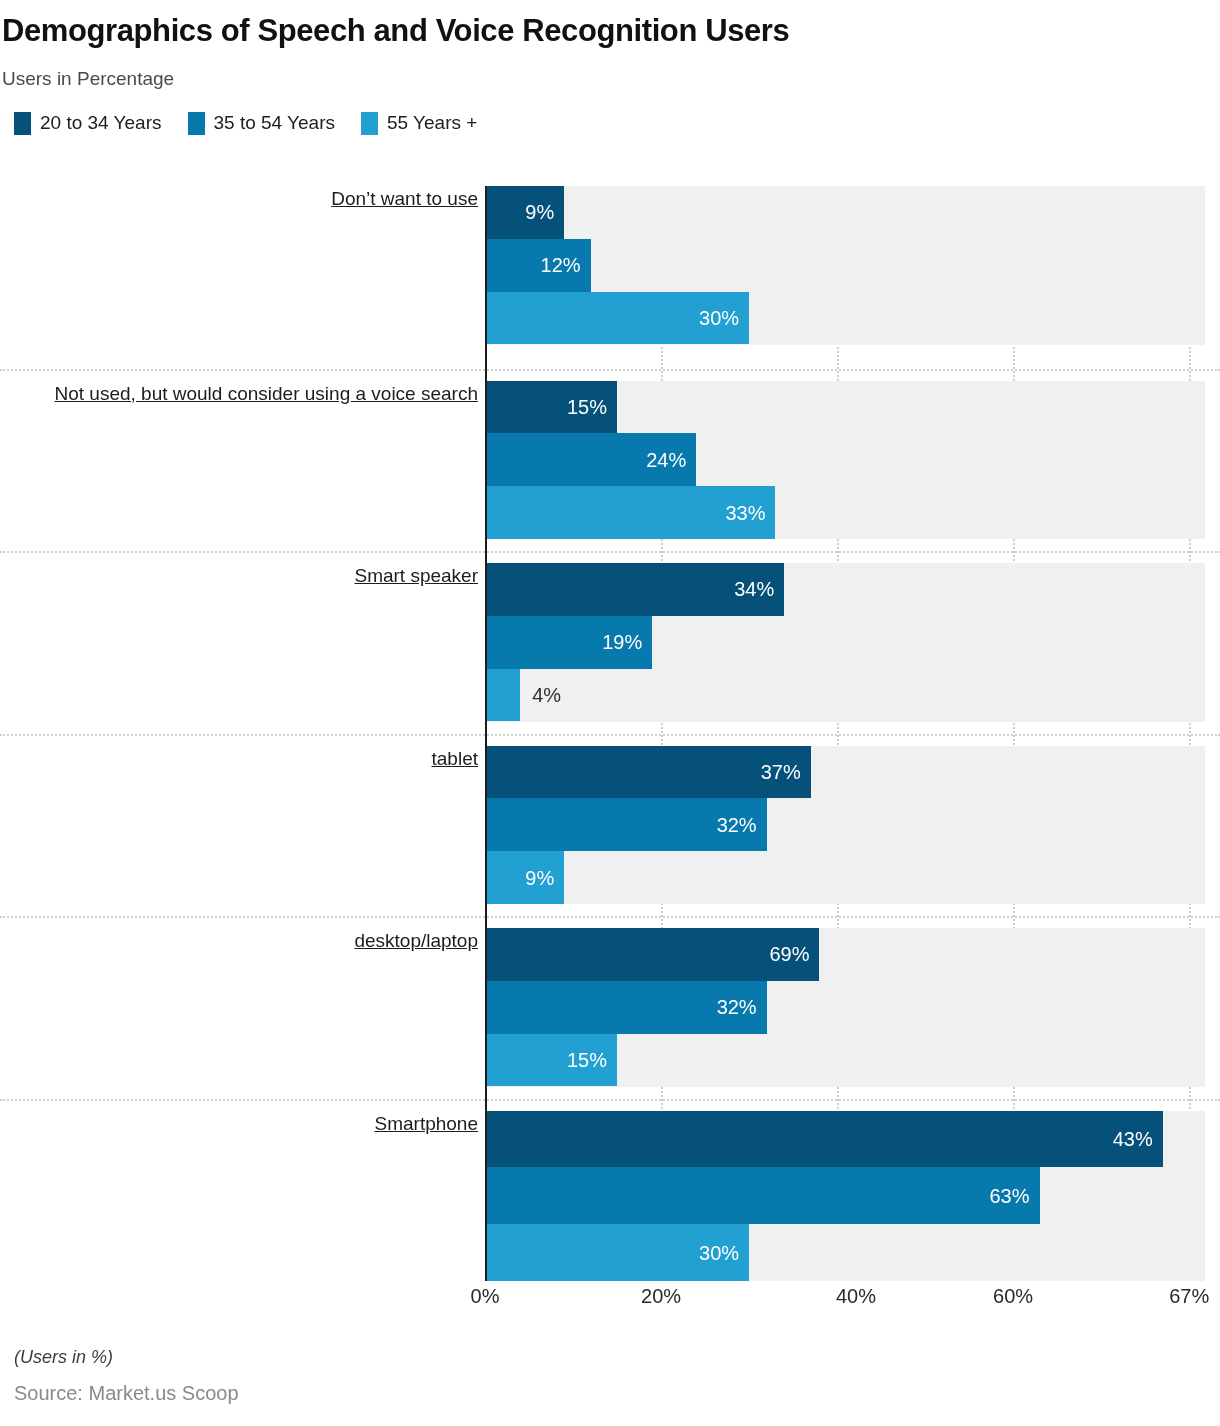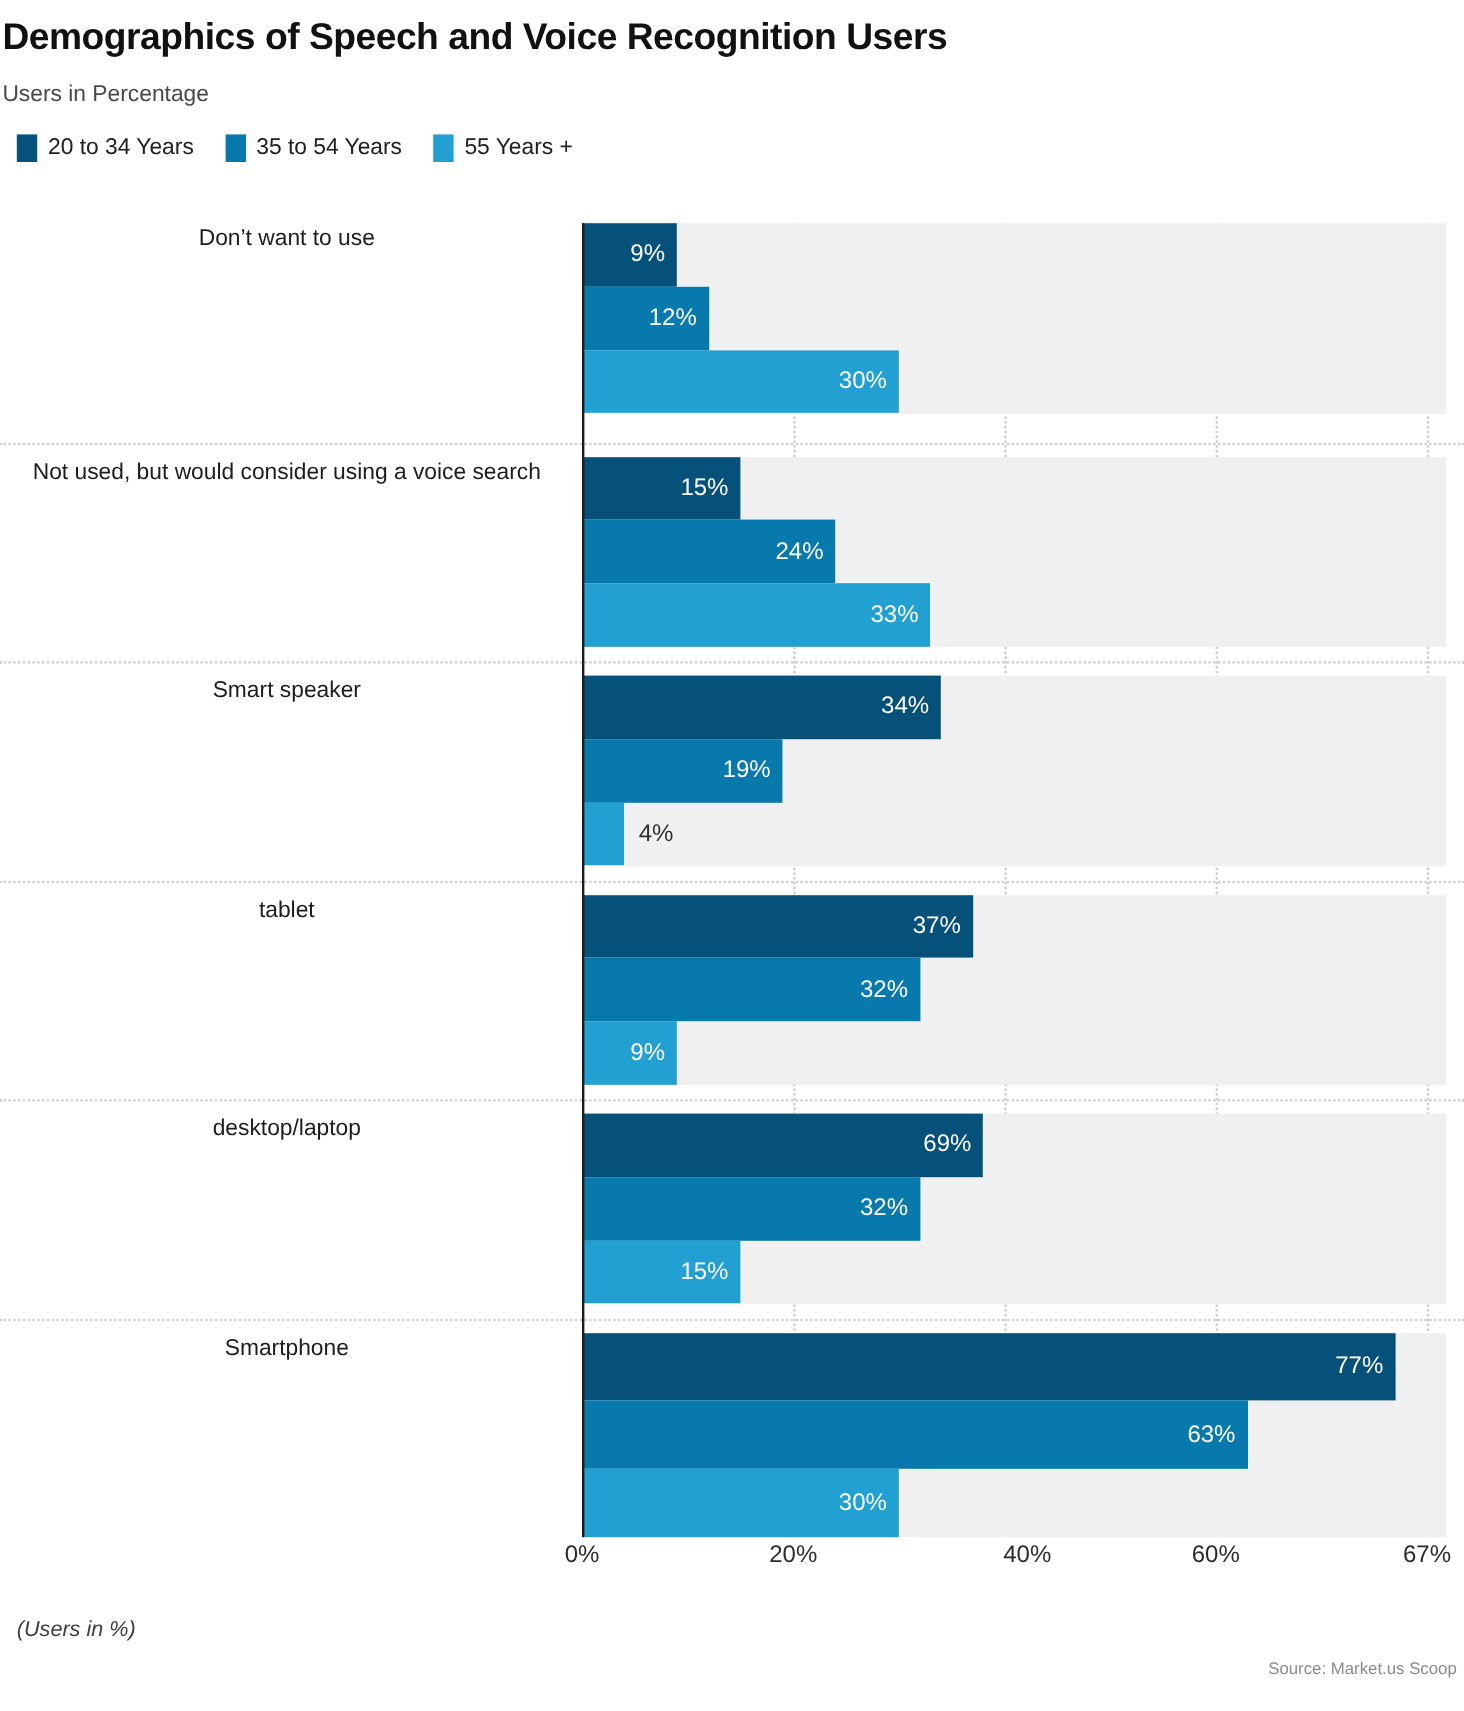--- a/index.html
+++ b/index.html
@@ -87,24 +87,25 @@
     left: 485px;
     top: 0;
     width: 720px;
     height: 100%;
     background: #f0f0f0;
   }
   .cat-label {
     position: absolute;
     left: 0;
     width: 478px;
-    text-align: center;
+    text-align: right;
     font-size: 19px;
     color: #1d1d1d;
     line-height: 1.32;
+    text-decoration: underline;
   }
   .bars {
     position: absolute;
     left: 485px;
     top: 0;
     width: 720px;
     height: 100%;
   }
   .bar-row {
     position: absolute;
@@ -189,24 +190,23 @@
     top: 1347px;
     width: 1200px;
   }
   .footnote {
     font-size: 18px;
     font-style: italic;
     color: #3c3c3c;
     margin: 0;
   }
   .source {
-    font-size: 14px;
+    font-size: 20px;
     color: #8a8a8a;
     margin: 14px 0 0 0;
-    text-align: right;
   }
 </style>
 </head>
 <body>
 
 <div class="header">
   <h1 class="chart-title">Demographics of Speech and Voice Recognition Users</h1>
   <div class="chart-subtitle">Users in Percentage</div>
 </div>
 
@@ -327,21 +327,21 @@
           </div>
         </div>
       </div>
       <div class="separator" style="top: 912.5px;"></div>
       <div class="band" style="top: 924.5px; height: 170.5px;">
         <div class="band-bg"></div>
         <div class="cat-label">Smartphone</div>
         <div class="bars">
           <div class="bar-row" style="top: 0px; height: 56.8333px;">
             <div class="bar" style="width: 677.751px; background: rgb(5, 81, 122);"></div>
-            <span class="bar-value inside" style="left: 667.751px; transform: translate(-100%, -50%);">77%</span>
+            <span class="bar-value inside" style="left: 667.751px; transform: translate(-100%, -50%);">43%</span>
           </div>
           <div class="bar-row" style="top: 56.8333px; height: 56.8333px;">
             <div class="bar" style="width: 554.523px; background: rgb(7, 121, 173);"></div>
             <span class="bar-value inside" style="left: 544.523px; transform: translate(-100%, -50%);">63%</span>
           </div>
           <div class="bar-row" style="top: 113.667px; height: 56.8333px;">
             <div class="bar" style="width: 264.059px; background: rgb(34, 160, 210);"></div>
             <span class="bar-value inside" style="left: 254.059px; transform: translate(-100%, -50%);">30%</span>
           </div>
         </div>

